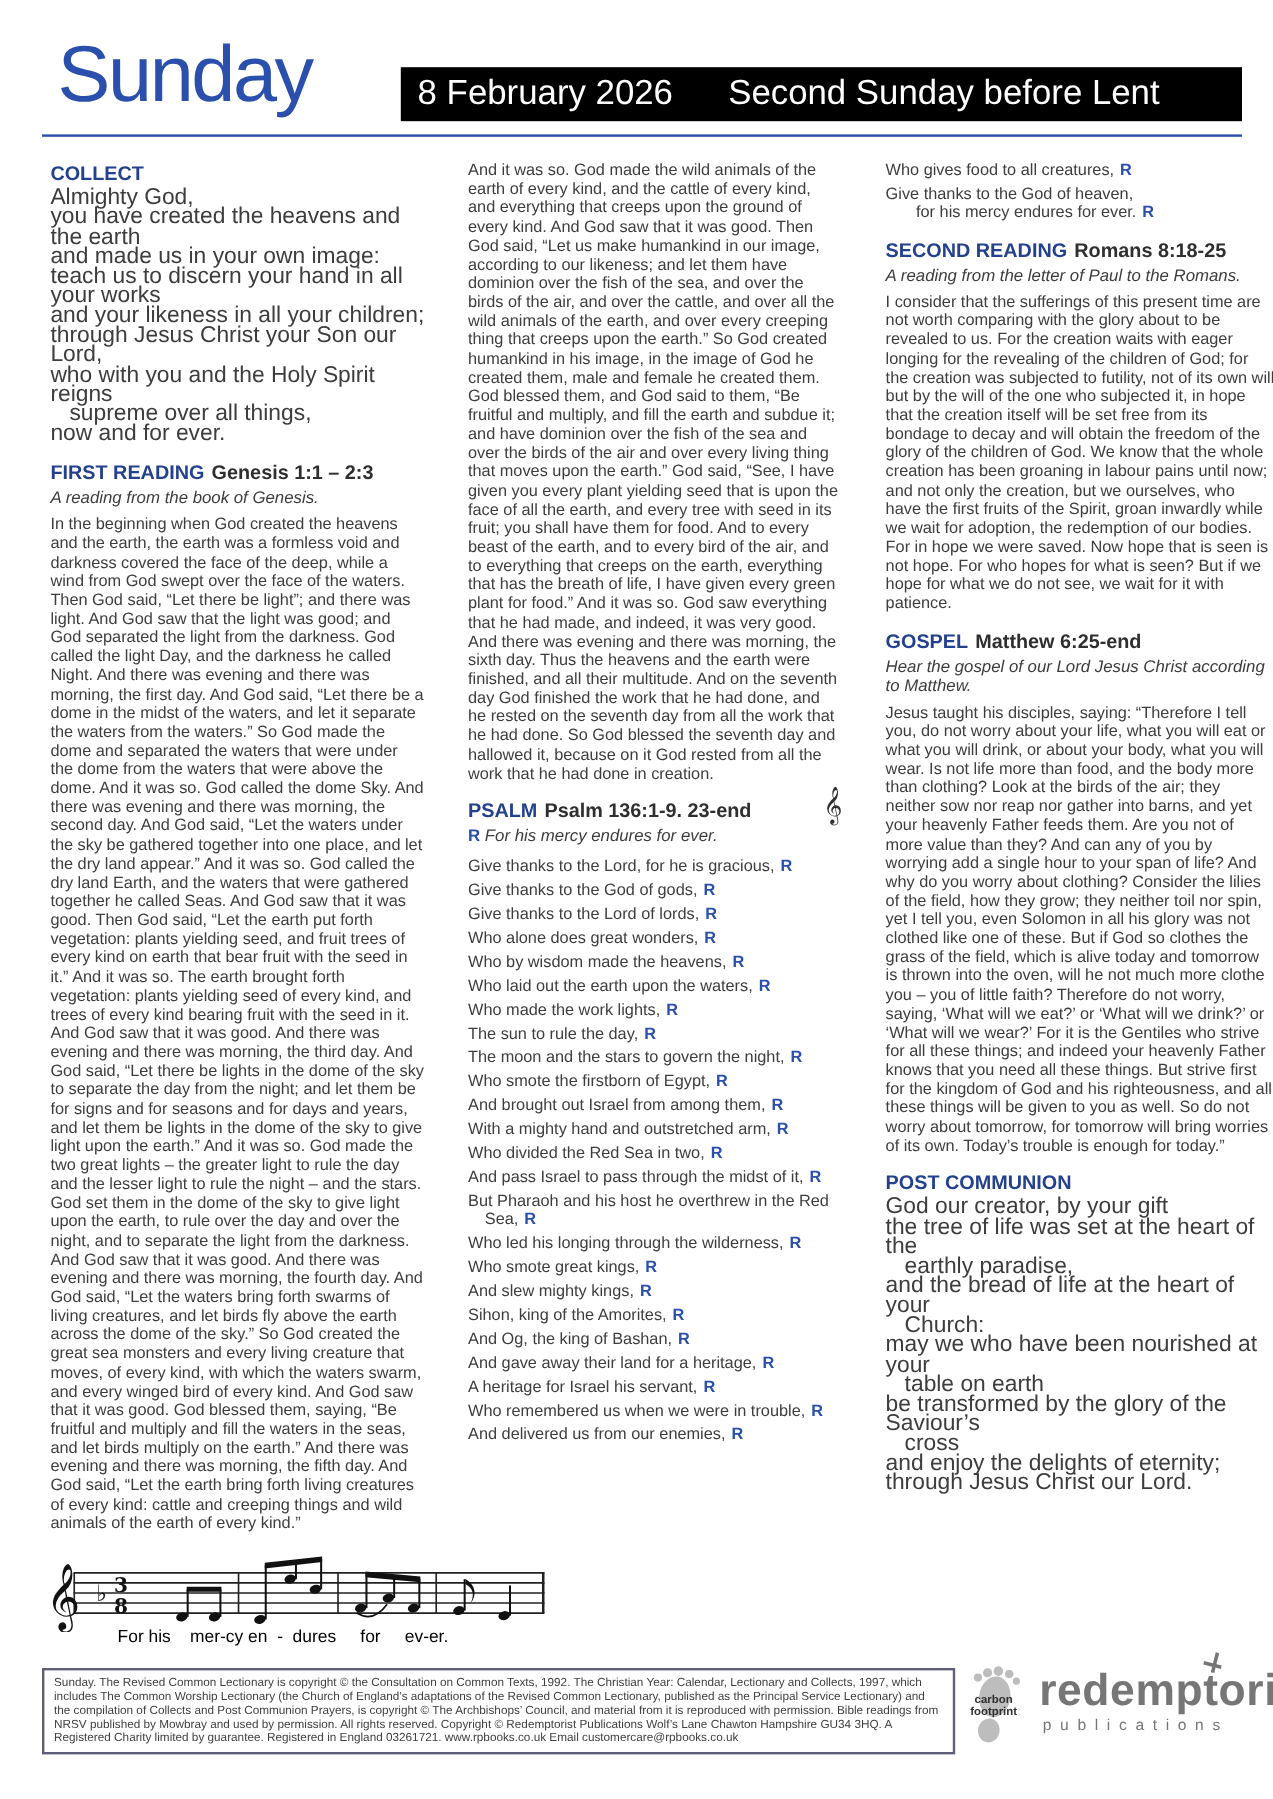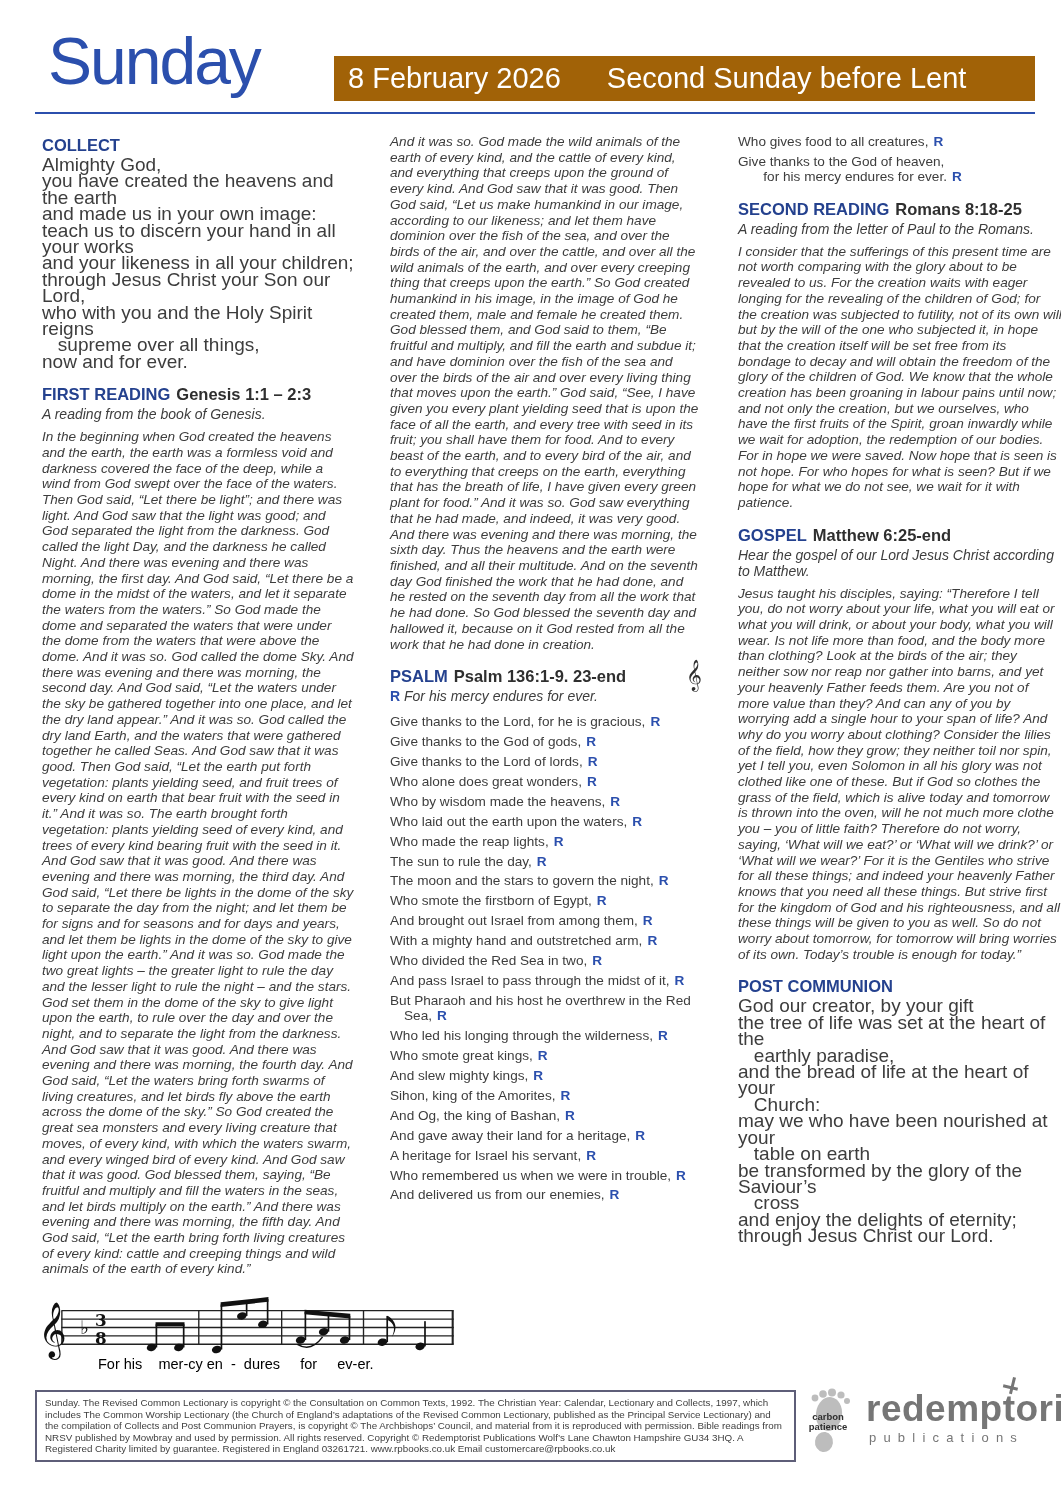--- a/index.html
+++ b/index.html
@@ -9,40 +9,40 @@
     font-family:"Liberation Sans", sans-serif; color:#3d3d3d;
   }
   
   .masthead-title {
     position:absolute; left:48px; top:28px;
     font-size:66px; font-weight:normal; letter-spacing:-2px; line-height:1;
     color:#2b4fad;
   }
   .masthead-banner {
     position:absolute; left:334px; top:56px; right:26px; height:45px;
-    background:#a16207; color:#fff;
+    background:#000000; color:#fff;
     display:flex; align-items:center; font-size:29px;
   }
   .banner-date { margin-left:14px; white-space:nowrap; }
   .banner-subtitle { margin-left:46px; white-space:nowrap; }
   .header-rule { position:absolute; left:35px; right:26px; top:112px; border-top:2.5px solid #2b4fad; }
 
   
   .columns { position:absolute; left:42px; top:134px; display:flex; gap:36px; }
   .col { width:312px; }
   .col.c3 { width:324px; }
 
   h2.section { font-size:16.5px; font-weight:bold; color:#24418e; margin:15px 0 2px; line-height:1.15; }
   h2.section.first { margin-top:2px; }
   h2.section .ref { color:#2f2f2f; margin-left:6px; }
   .intro { font-style:italic; font-size:14px; margin:0 0 7px; line-height:16px; }
-  p.body { margin:0; font-size:13.6px; line-height:15.7px;font-style:italic; }
+  p.body { margin:0; font-size:13.6px; line-height:15.7px; }
   p.prayer { margin:0; font-size:19px; line-height:16.4px; white-space:pre-wrap; }
 
-  .psalm-head { display:flex; justify-content:space-between; align-items:flex-end; }
+  .psalm-head { display:flex; justify-content:space-between; align-items:center; }
   .clef-small { font-family:"DejaVu Sans", sans-serif; font-size:27px; line-height:1; color:#2f2f2f; margin-top:2px; }
   .response { margin:0 0 10px; font-size:14px; line-height:16px; }
   .response .resp-text { font-style:italic; }
   .r-mark { color:#2b4fad; font-weight:bold; font-style:normal; }
   .verse { font-size:13.6px; line-height:15.4px; margin:0 0 4.5px;
            padding-left:14px; text-indent:-14px; white-space:pre-wrap; }
   .verse .r-mark { margin-left:5px; }
 
   
   .music { position:absolute; left:36px; top:1296px; width:430px; }
@@ -122,21 +122,21 @@
           <div class="verse"><span>Give thanks to the God of gods,</span><span class="r-mark">R</span></div>
 
           <div class="verse"><span>Give thanks to the Lord of lords,</span><span class="r-mark">R</span></div>
 
           <div class="verse"><span>Who alone does great wonders,</span><span class="r-mark">R</span></div>
 
           <div class="verse"><span>Who by wisdom made the heavens,</span><span class="r-mark">R</span></div>
 
           <div class="verse"><span>Who laid out the earth upon the waters,</span><span class="r-mark">R</span></div>
 
-          <div class="verse"><span>Who made the reap lights,</span><span class="r-mark">R</span></div>
+          <div class="verse"><span>Who made the work lights,</span><span class="r-mark">R</span></div>
 
           <div class="verse"><span>The sun to rule the day,</span><span class="r-mark">R</span></div>
 
           <div class="verse"><span>The moon and the stars to govern the night,</span><span class="r-mark">R</span></div>
 
           <div class="verse"><span>Who smote the firstborn of Egypt,</span><span class="r-mark">R</span></div>
 
           <div class="verse"><span>And brought out Israel from among them,</span><span class="r-mark">R</span></div>
 
           <div class="verse"><span>With a mighty hand and outstretched arm,</span><span class="r-mark">R</span></div>
@@ -267,21 +267,21 @@
         <ellipse cx="22" cy="54" rx="9" ry="10" transform="rotate(8 22 54)"></ellipse>
         <circle cx="13" cy="10" r="3.4"></circle>
         <circle cx="21" cy="6" r="3.8"></circle>
         <circle cx="30" cy="4.6" r="4"></circle>
         <circle cx="39" cy="7" r="3.6"></circle>
         <circle cx="45" cy="13" r="3"></circle>
       </g>
     </svg>
     <div class="carbon-label">
       <div>carbon</div>
-      <div>patience</div>
+      <div>footprint</div>
     </div>
   </div>
 
   <div class="publisher">
     <div class="publisher-name"><span>redemp</span><span class="t-cross">t</span><span>orist</span></div>
     <div class="publisher-sub">publications</div>
   </div>
 
 </div>
 

